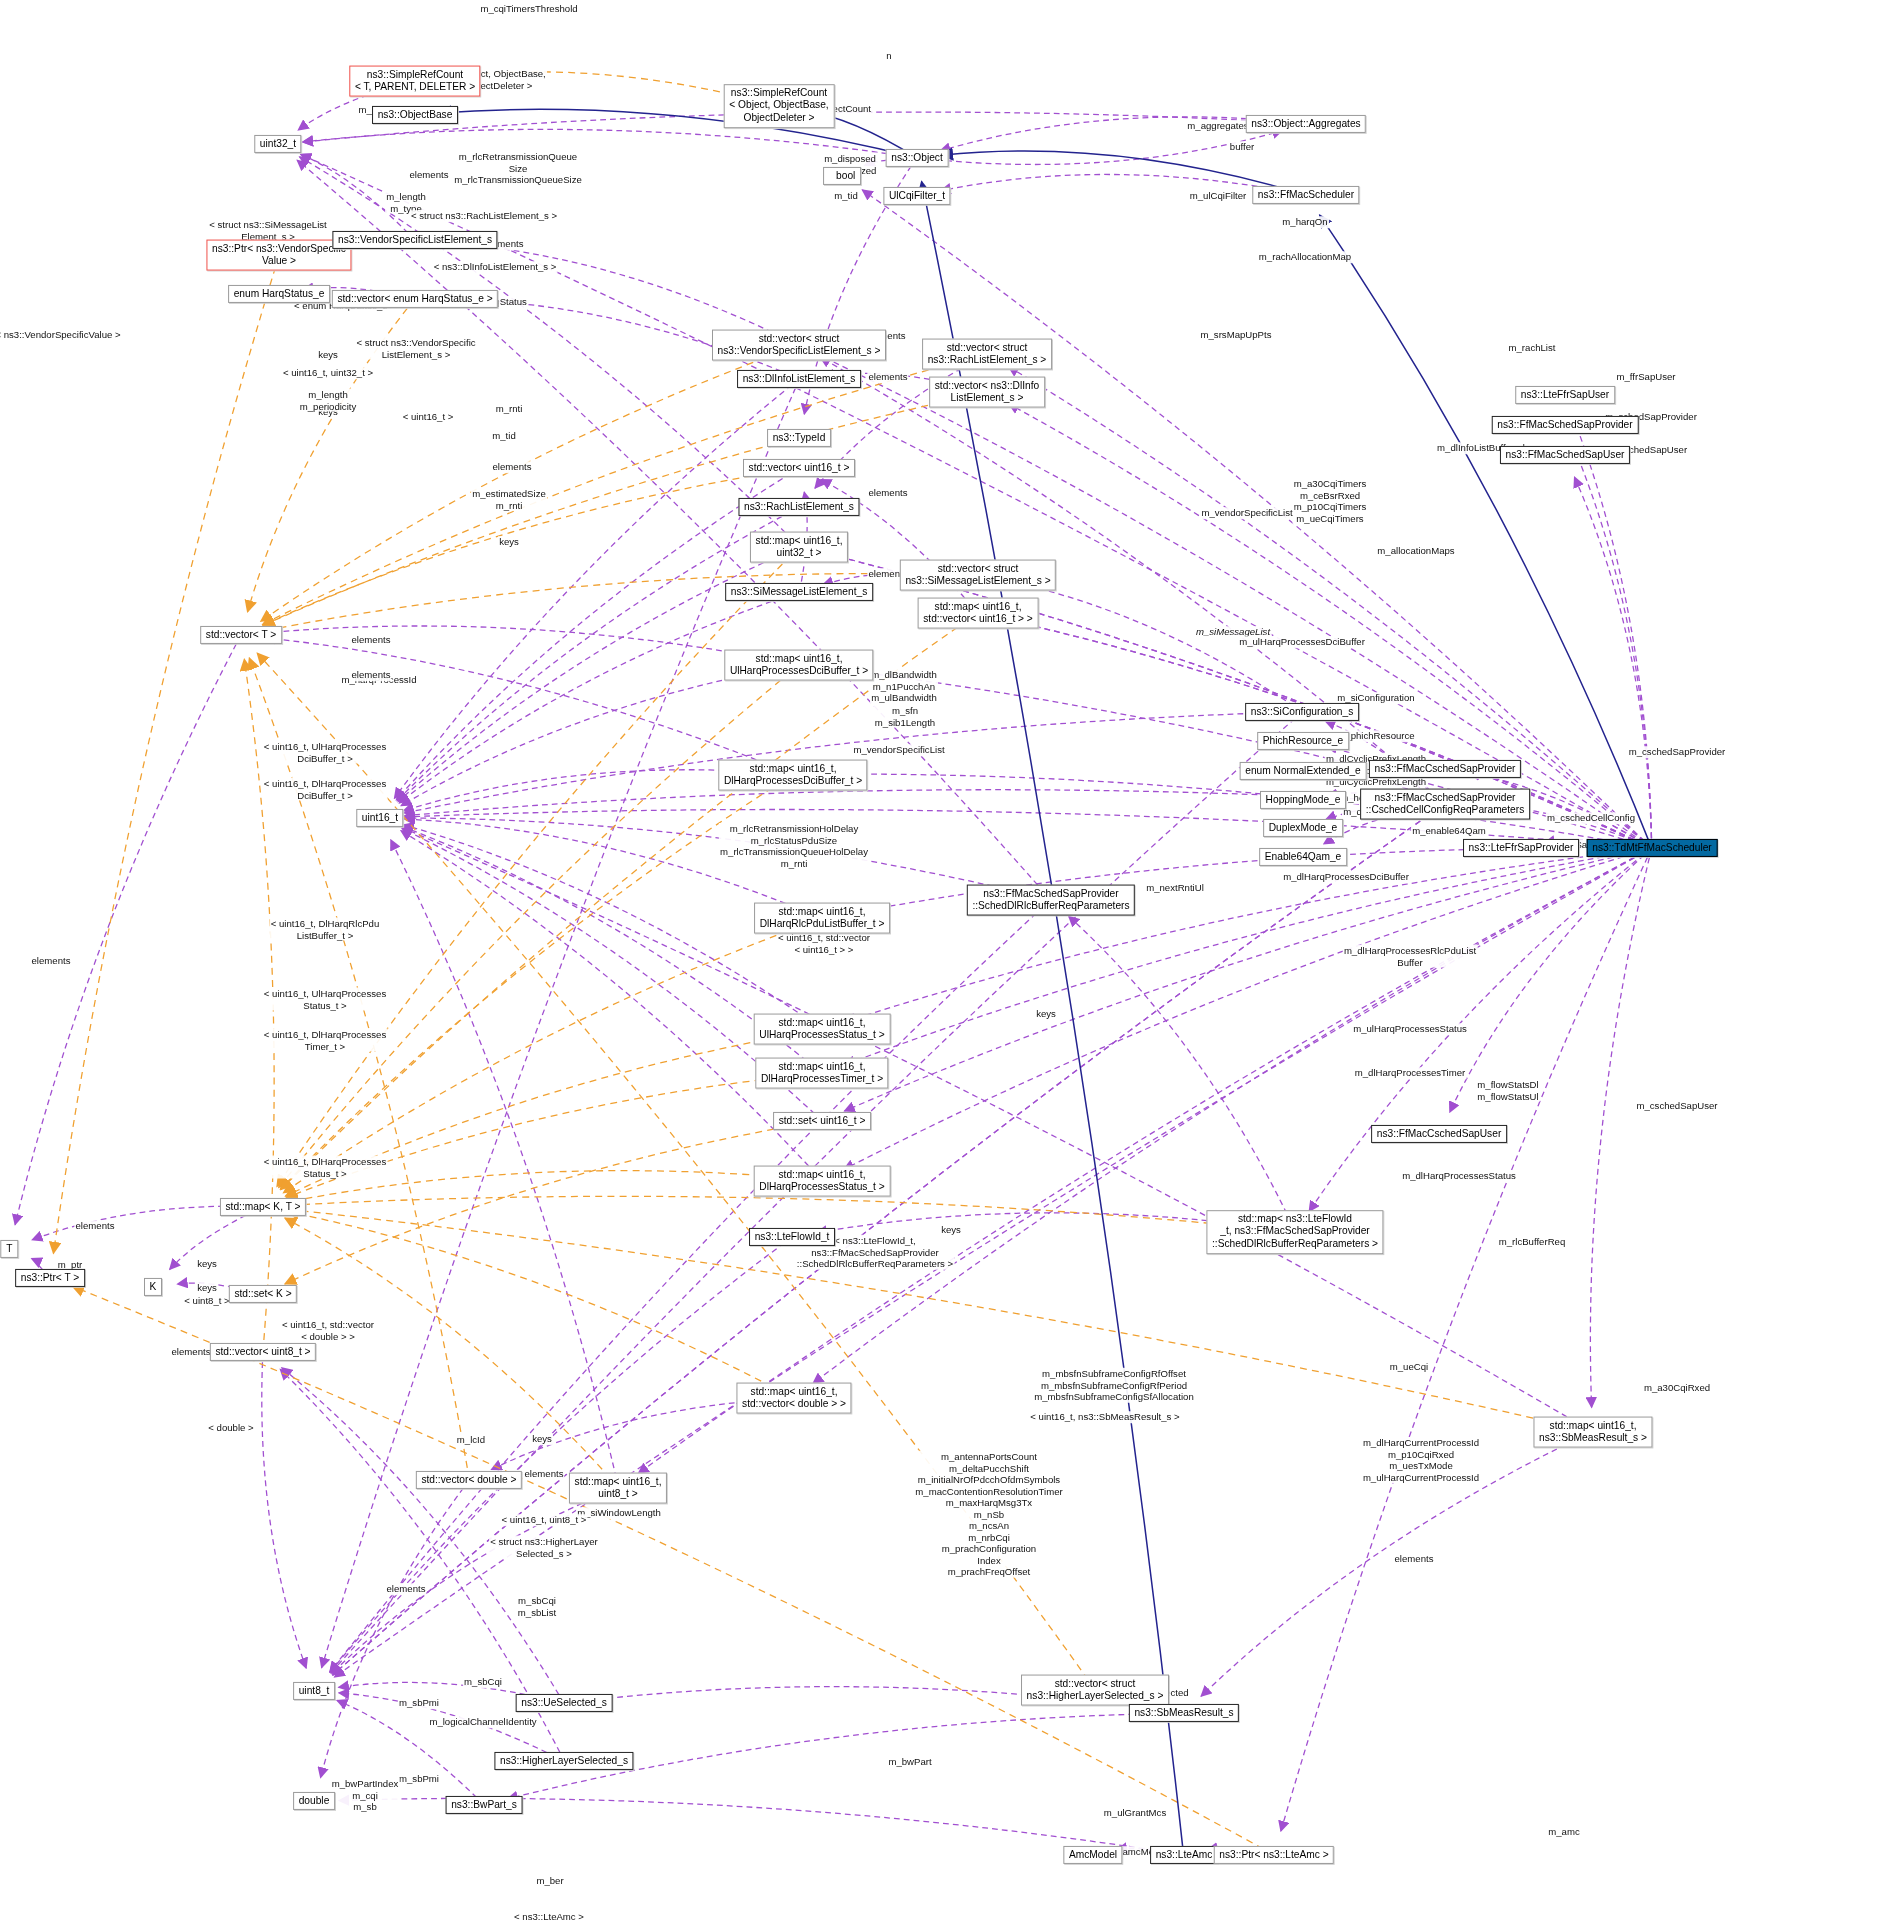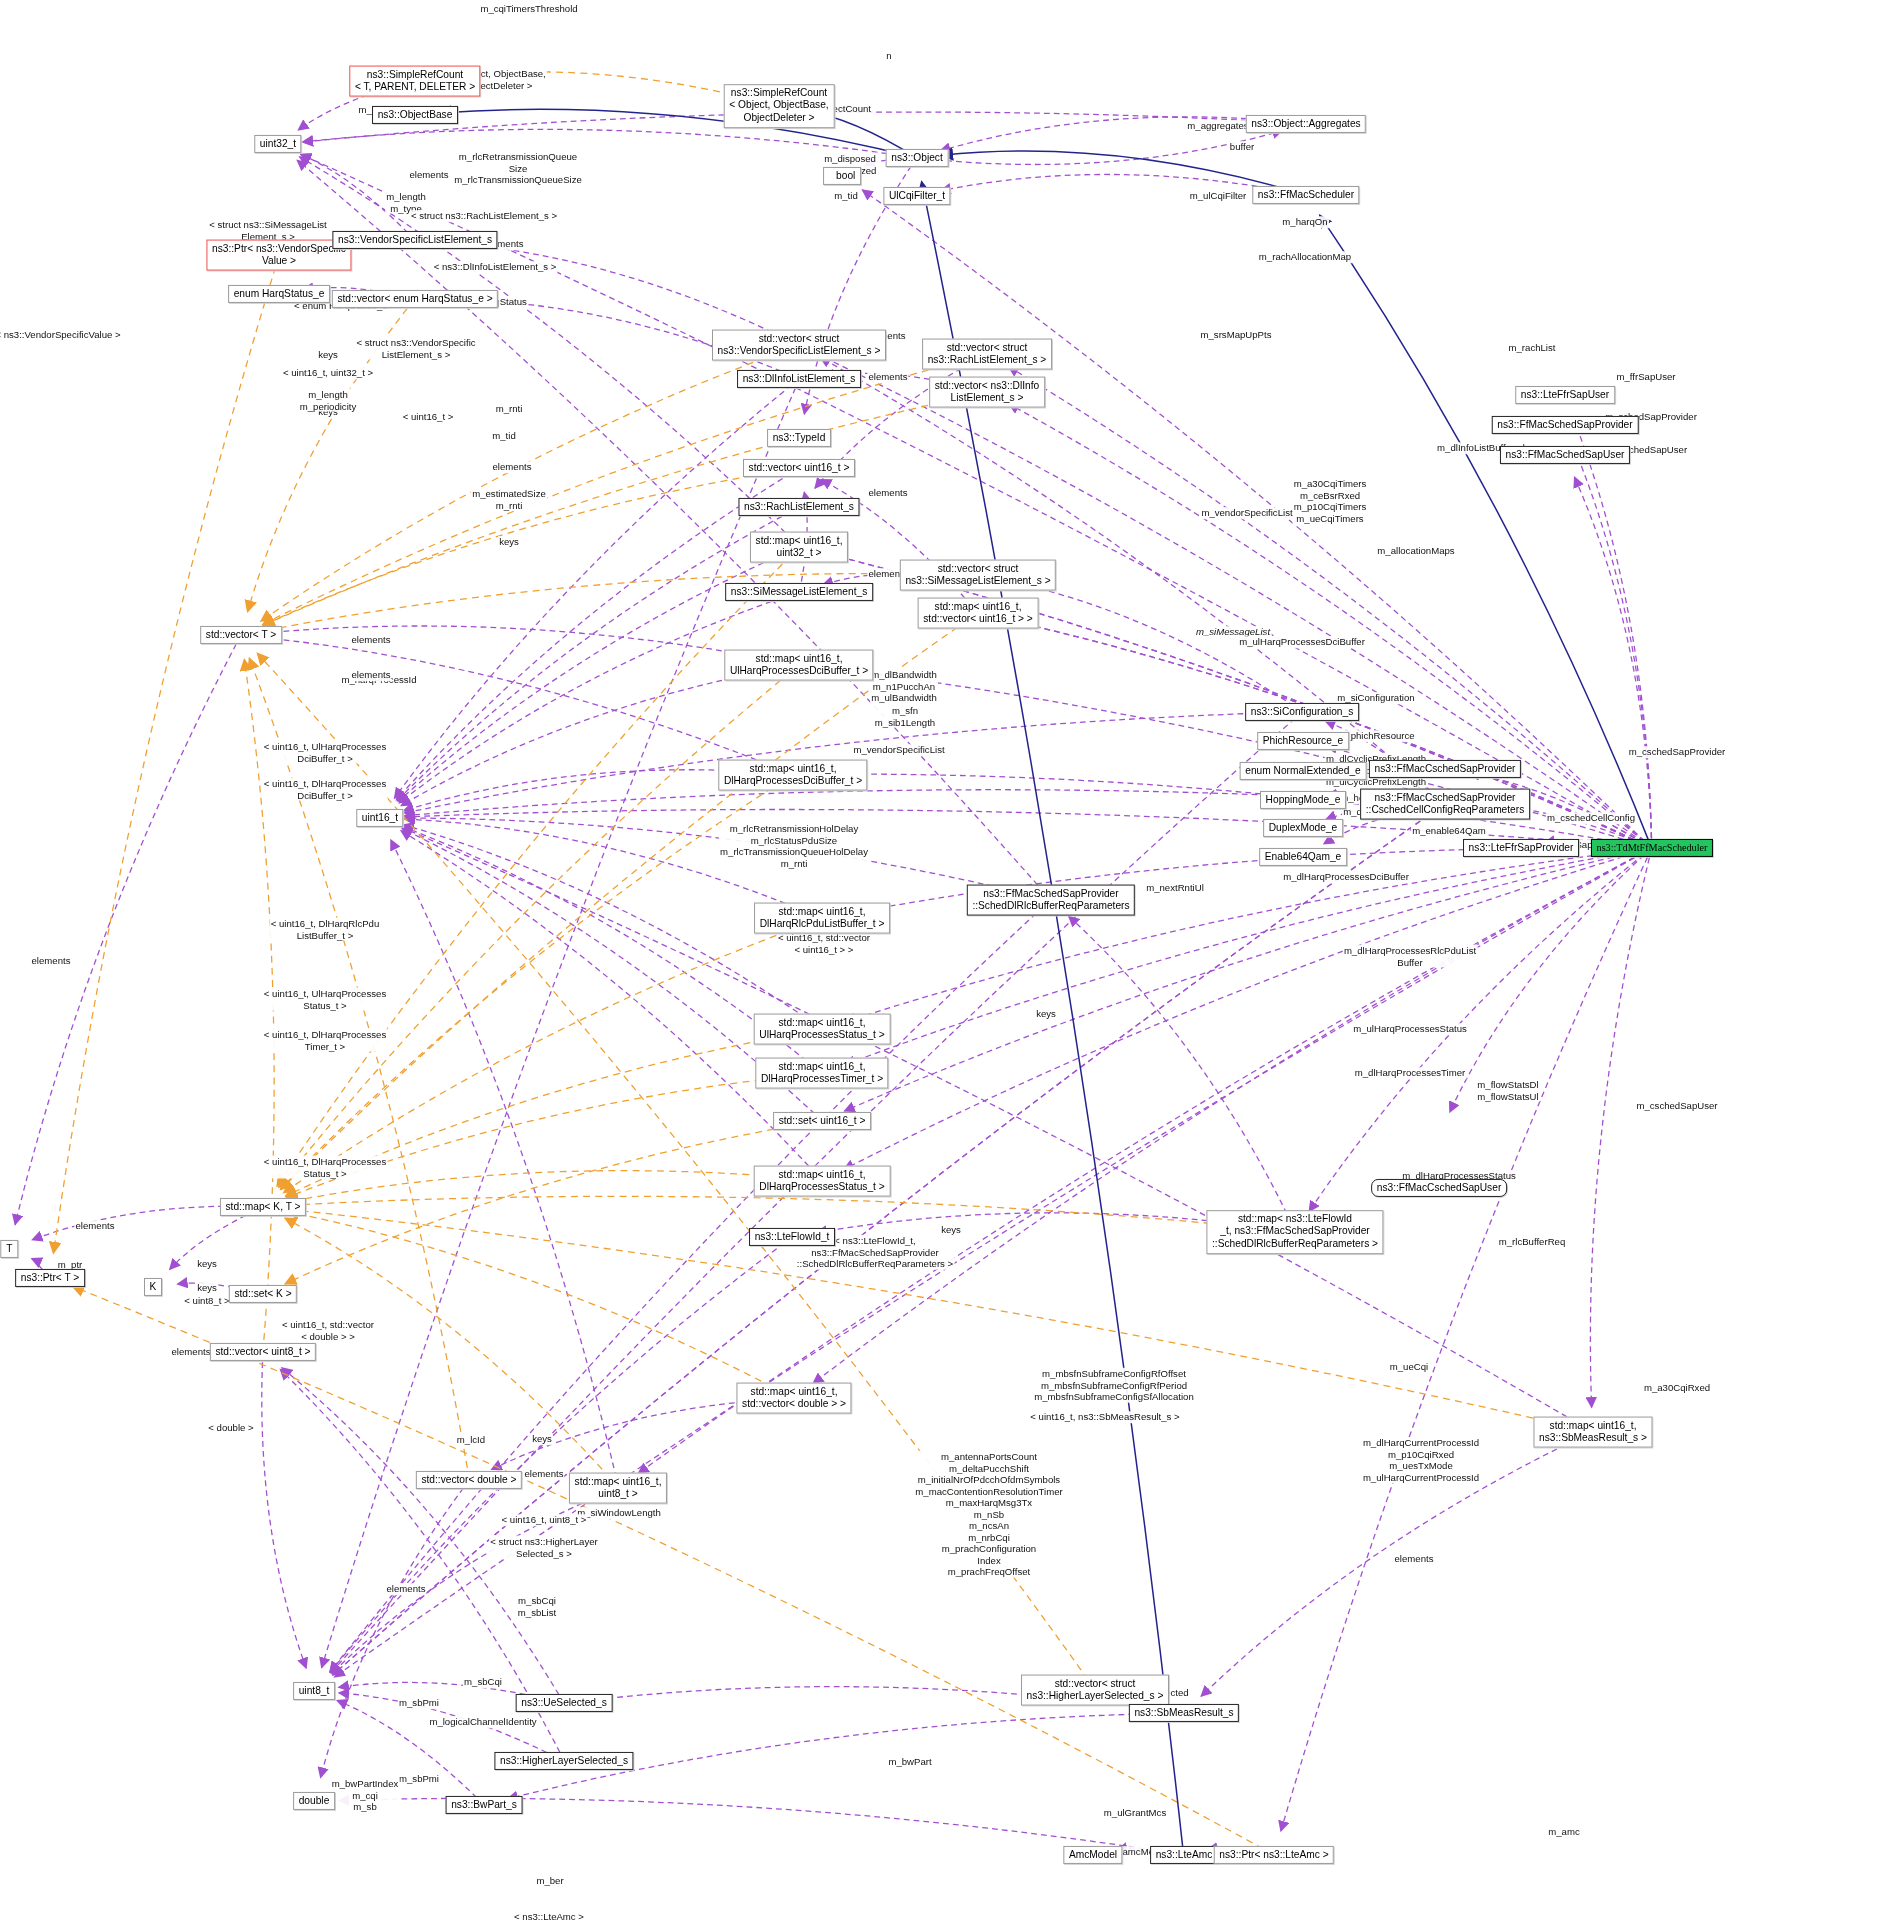--- a/index.html
+++ b/index.html
@@ -8,21 +8,21 @@
   #edges{position:absolute;left:0;top:0;width:1896px;height:1926px;}
   path.edge{fill:none;stroke-width:2.2px;}
   path.purple{stroke:#a14fd0;stroke-dasharray:10 7;}
   path.orange{stroke:#f0a030;stroke-dasharray:12 9;}
   path.navy{stroke:#23238e;stroke-dasharray:none;stroke-width:2.6px;}
   .node{position:absolute;transform:translate(-50%,-50%);background:#fff;border:0.9px solid #9a9a9a;
         padding:1.7px 4.6px;font-size:10.2px;line-height:1.25;text-align:center;color:#000;
         white-space:pre-line;box-shadow:0.9px 0.9px 0 #cfcfcf;z-index:3;}
   .node.bold{border:1.5px solid #222;}
   .node.red{border:1.5px solid #f0504a;}
-  .node.main{background:#22c55e;border:1.5px solid #000;font-family:Liberation Serif, serif;}
+  .node.main{background:#0369a1;border:1.5px solid #000;}
   .edge-label{position:absolute;transform:translate(-50%,-50%);font-size:9.6px;line-height:1.2;
         color:#111;background:rgba(255,255,255,.92);white-space:pre;text-align:center;
         padding:0 1.2px;z-index:2;pointer-events:none;}
 </style>
 </head>
 <body>
 
 <div id="canvas">
   <svg id="edges" xmlns="http://www.w3.org/2000/svg" viewBox="0 0 3268 3320">
     <defs>
@@ -242,21 +242,21 @@
       <div class="node plain" style="left: 263px; top: 1207px;">std::map&lt; K, T &gt;</div>
       <div class="node plain" style="left: 9.3px; top: 1249px;">T</div>
       <div class="node bold" style="left: 50px; top: 1278px;">ns3::Ptr&lt; T &gt;</div>
       <div class="node plain" style="left: 153px; top: 1287px;">K</div>
       <div class="node plain" style="left: 263px; top: 1294px;">std::set&lt; K &gt;</div>
       <div class="node plain" style="left: 263px; top: 1352px;">std::vector&lt; uint8_t &gt;</div>
       <div class="node bold" style="left: 792px; top: 1237px;">ns3::LteFlowId_t</div>
       <div class="node plain" style="left: 1295px; top: 1232px;">std::map&lt; ns3::LteFlowId
 _t, ns3::FfMacSchedSapProvider
 ::SchedDlRlcBufferReqParameters &gt;</div>
-      <div class="node bold" style="left: 1439px; top: 1188px; border-radius: 7px;">ns3::FfMacCschedSapUser</div>
+      <div class="node bold" style="left: 1439px; top: 1134px;">ns3::FfMacCschedSapUser</div>
       <div class="node plain" style="left: 794px; top: 1398px;">std::map&lt; uint16_t,
 std::vector&lt; double &gt; &gt;</div>
       <div class="node plain" style="left: 469px; top: 1480px;">std::vector&lt; double &gt;</div>
       <div class="node plain" style="left: 618px; top: 1488px;">std::map&lt; uint16_t,
 uint8_t &gt;</div>
       <div class="node plain" style="left: 1593px; top: 1432px;">std::map&lt; uint16_t,
 ns3::SbMeasResult_s &gt;</div>
       <div class="node plain" style="left: 314px; top: 1691px;">uint8_t</div>
       <div class="node plain" style="left: 1095px; top: 1690px;">std::vector&lt; struct
 ns3::HigherLayerSelected_s &gt;</div>

